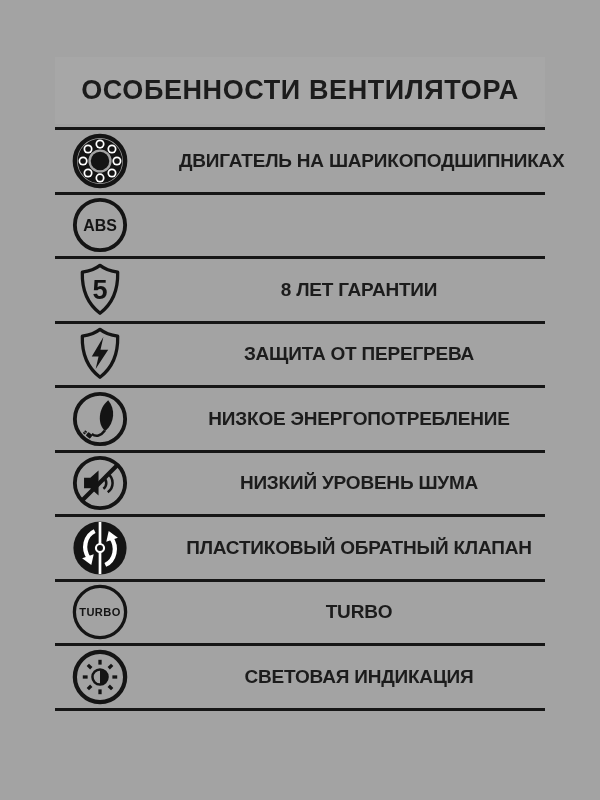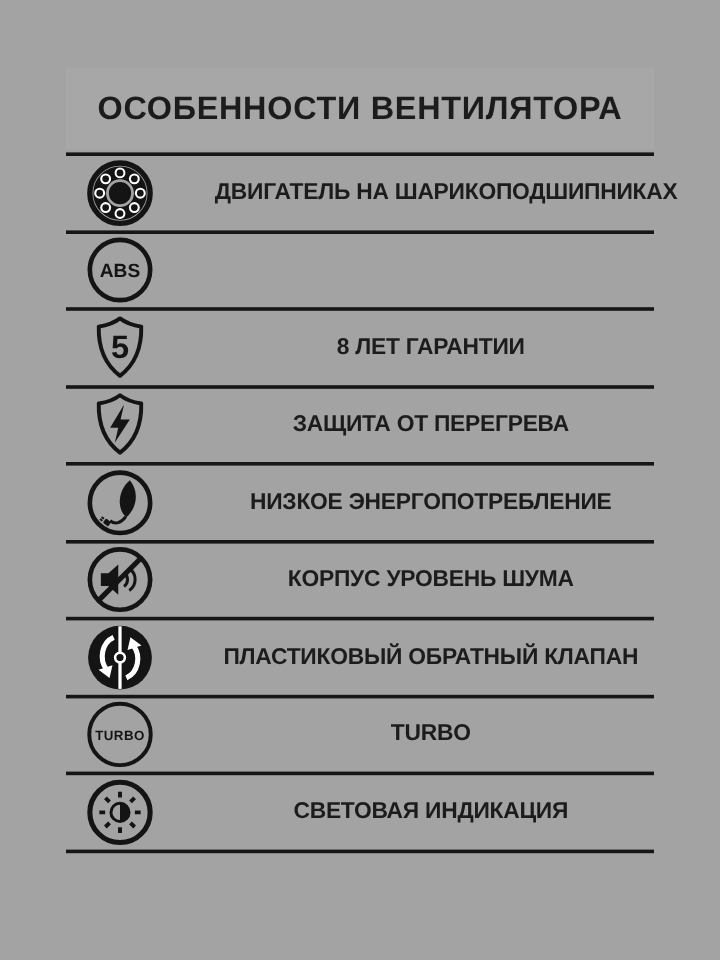--- a/index.html
+++ b/index.html
@@ -127,21 +127,21 @@
       <div class="row">
         <div class="icon-wrap">
           <svg viewBox="0 0 60 60">
             <circle class="svg-stroke" cx="30" cy="30" r="26" stroke-width="4"></circle>
             <path class="svg-fill" d="M13.5 24.5 h6.5 l8.5 -7.5 v26 l-8.5 -7.5 h-6.5 Z"></path>
             <path class="svg-stroke" stroke-width="2.6" d="M33.5 24 a7.5 7.5 0 0 1 0 12"></path>
             <path class="svg-stroke" stroke-width="2.6" d="M38 20.5 a11.5 11.5 0 0 1 0 19"></path>
             <line class="svg-stroke" stroke-width="4.4" x1="12" y1="47.5" x2="47.5" y2="12"></line>
           </svg>
         </div>
-        <div class="label">КОРПУС УРОВЕНЬ ШУМА</div>
+        <div class="label">НИЗКИЙ УРОВЕНЬ ШУМА</div>
       </div>
 
       <div class="row">
         <div class="icon-wrap">
           <svg viewBox="0 0 60 60">
             <circle class="svg-fill" cx="30" cy="30" r="27.5"></circle>
             <rect x="28.6" y="3" width="2.8" height="54" fill="#fff"></rect>
             <path d="M24.5 12.5 C14.5 17 11.5 31 18.5 40.5" stroke="#fff" stroke-width="4.4" fill="none"></path>
             <polygon points="21,47.5 11.5,40.5 23.5,36.5" fill="#fff"></polygon>
             <path d="M35.5 47.5 C45.5 43 48.5 29 41.5 19.5" stroke="#fff" stroke-width="4.4" fill="none"></path>

